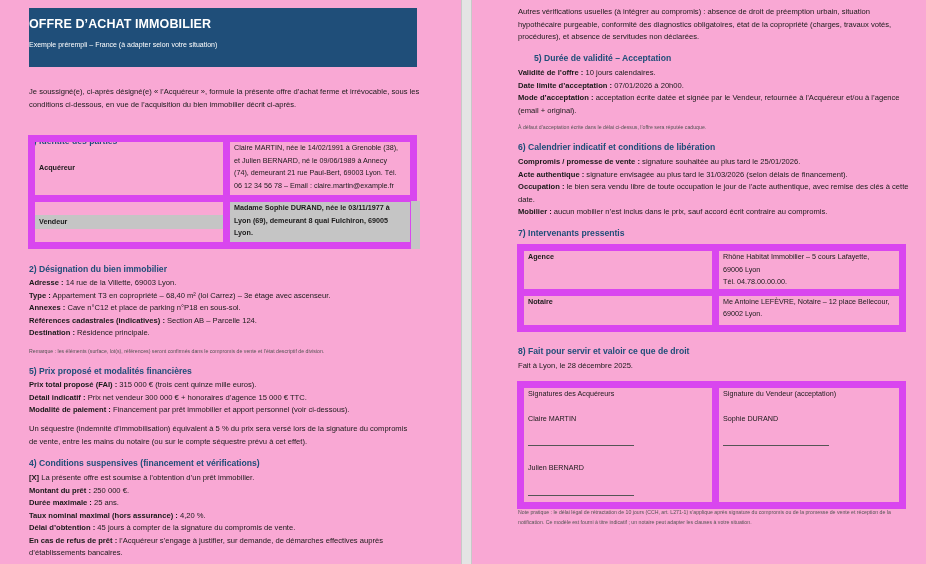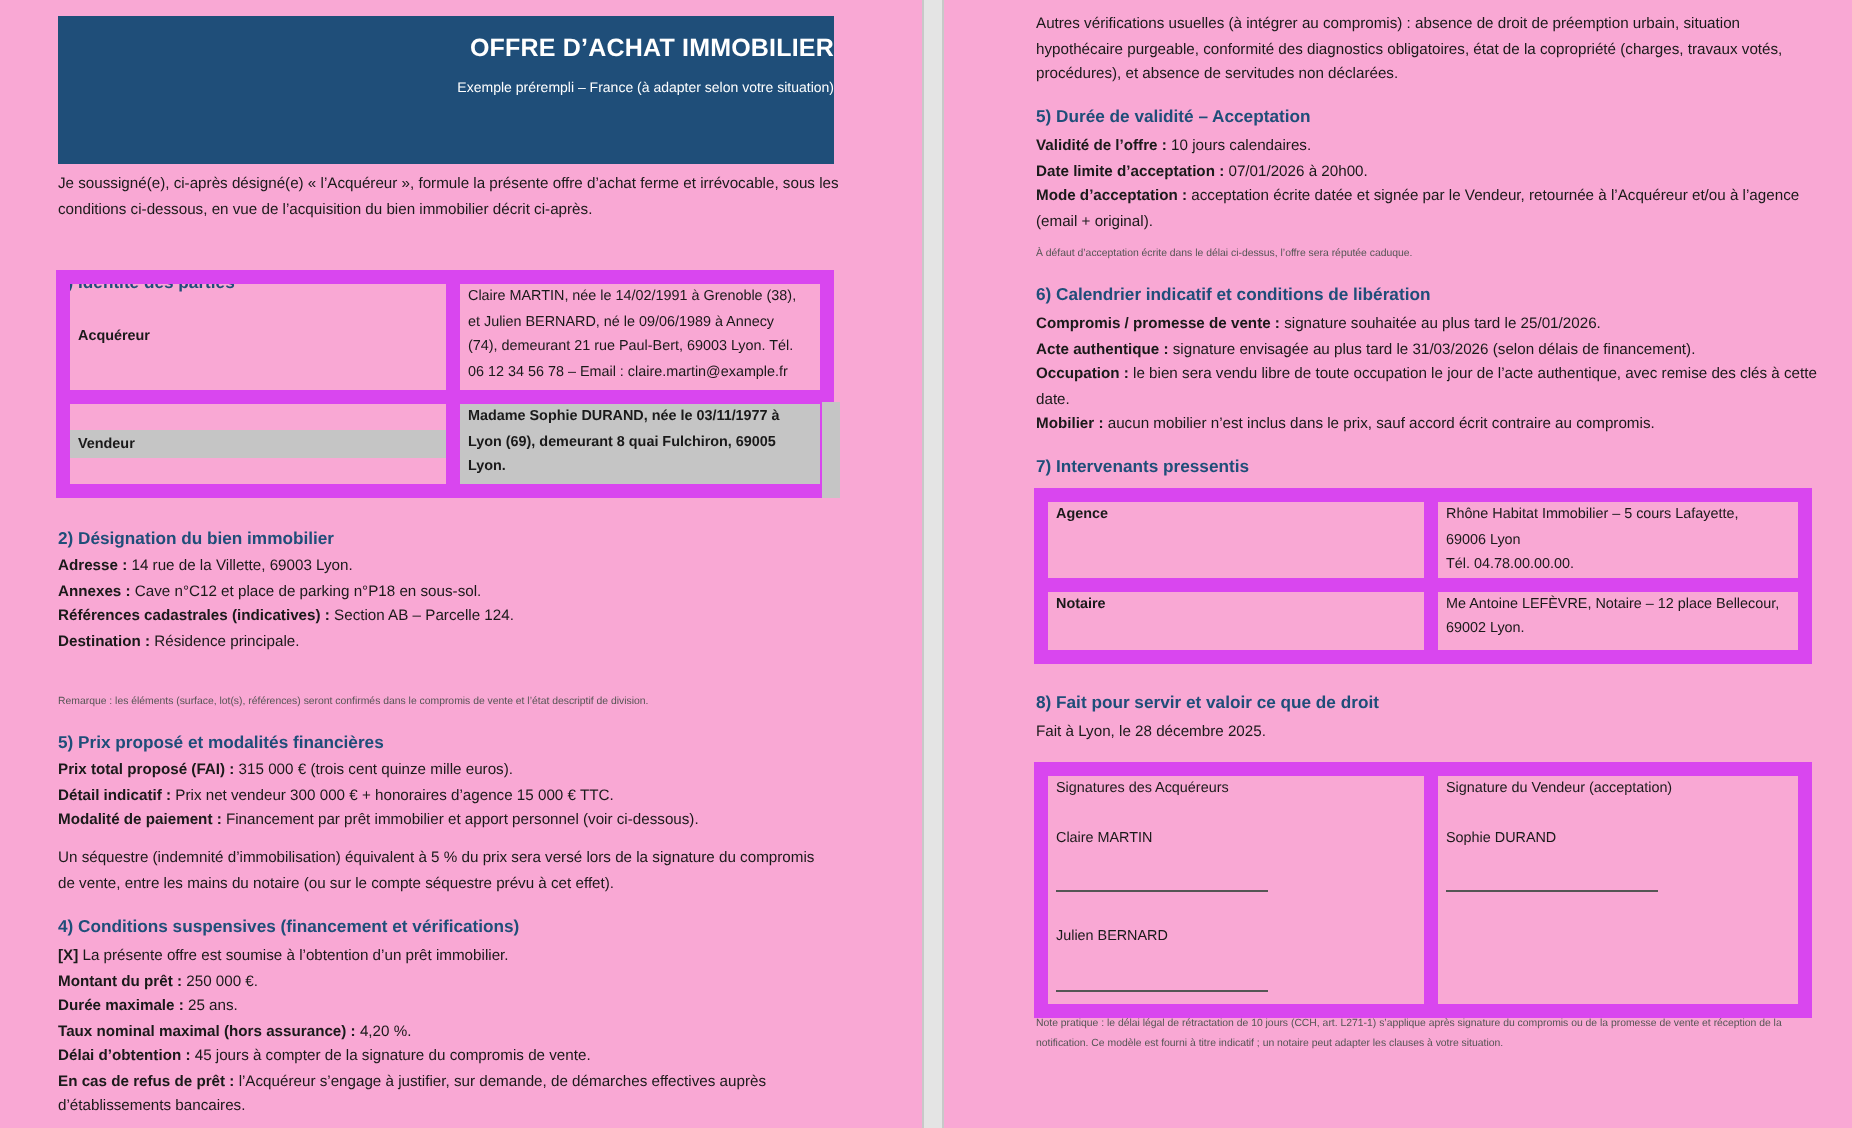--- a/index.html
+++ b/index.html
@@ -3,21 +3,21 @@
 <meta charset="utf-8">
 <style>
   * { box-sizing: border-box; margin: 0; padding: 0; }
   html, body { width: 926px; height: 564px; overflow: hidden; background: #ffffff; }
   body { font-family: "Liberation Sans", sans-serif; color: #1a1a1a; position: relative; }
   .page { position: absolute; top: 0; height: 564px; background: #f9a8d4; overflow: hidden; }
   #page-left { left: 0; width: 461px; }
   #page-right { left: 472px; width: 454px; }
   .gutter { position: absolute; left: 461px; top: 0; width: 11px; height: 564px; background: #e4e4e4; border-left: 1px solid #c8c8c8; border-right: 1px solid #c8c8c8; }
 
-  .header-block { position: absolute; left: 29px; top: 8px; width: 388px; height: 74px; background: #1f4e79; color: #ffffff; text-align: right; }
+  .header-block { position: absolute; left: 29px; top: 8px; width: 388px; height: 59px; background: #1f4e79; color: #ffffff; text-align: left; }
   .header-title { font-size: 12.5px; font-weight: bold; margin-top: 9px; letter-spacing: 0.1px; }
   .header-sub { font-size: 7px; margin-top: 10px; }
 
   .p { position: absolute; font-size: 7.6px; line-height: 12.5px; color: #1a1a1a; }
   .p b { font-weight: bold; }
   .h { position: absolute; font-size: 8.6px; font-weight: bold; color: #1f4e79; }
   .note { position: absolute; font-size: 5.2px; color: #555555; line-height: 9.5px; }
 
   table.doc { position: absolute; border-collapse: collapse; font-size: 7.2px; line-height: 12.5px; }
   table.doc td { border: 7px solid #d946ef; vertical-align: top; padding: 0 4px; }
@@ -59,20 +59,21 @@
         <div>Lyon.</div>
         <div class="sel" style="position:absolute; right:-10px; top:-1px; width:9px; height:48px;"></div>
       </td>
     </tr>
   </tbody>
     </table>
 
   <div class="h" style="left:29px; top:264px;">2) Désignation du bien immobilier</div>
   <div class="p" style="left:29px; top:277px; width:410px;">
     <div><b>Adresse :</b><span> 14 rue de la Villette, 69003 Lyon.</span></div>
+    <div><b>Type :</b><span> Appartement T3 en copropriété – 68,40 m² (loi Carrez) – 3e étage avec ascenseur.</span></div>
     <div><b>Annexes :</b><span> Cave n°C12 et place de parking n°P18 en sous-sol.</span></div>
     <div><b>Références cadastrales (indicatives) :</b><span> Section AB – Parcelle 124.</span></div>
     <div><b>Destination :</b><span> Résidence principale.</span></div>
   </div>
   <div class="note" style="left:29px; top:347px; width:420px;">Remarque : les éléments (surface, lot(s), références) seront confirmés dans le compromis de vente et l’état descriptif de division.</div>
 
   <div class="h" style="left:29px; top:366px;">5) Prix proposé et modalités financières</div>
   <div class="p" style="left:29px; top:379px; width:410px;">
     <div><b>Prix total proposé (FAI) :</b><span> 315 000 € (trois cent quinze mille euros).</span></div>
     <div><b>Détail indicatif :</b><span> Prix net vendeur 300 000 € + honoraires d’agence 15 000 € TTC.</span></div>
@@ -89,21 +90,21 @@
     <div><b>Délai d’obtention :</b><span> 45 jours à compter de la signature du compromis de vente.</span></div>
     <div><b>En cas de refus de prêt :</b><span> l’Acquéreur s’engage à justifier, sur demande, de démarches effectives auprès d’établissements bancaires.</span></div>
   </div>
 </div>
 
 <div class="gutter"></div>
 
 <div class="page" id="page-right">
   <div class="p" style="left:46px; top:6px; width:390px;">Autres vérifications usuelles (à intégrer au compromis) : absence de droit de préemption urbain, situation hypothécaire purgeable, conformité des diagnostics obligatoires, état de la copropriété (charges, travaux votés, procédures), et absence de servitudes non déclarées.</div>
 
-  <div class="h" style="left:46px; top:53px;">5) Durée de validité – Acceptation</div>
+  <div class="h" style="left:62px; top:53px;">5) Durée de validité – Acceptation</div>
   <div class="p" style="left:46px; top:67px; width:395px;">
     <div><b>Validité de l’offre :</b><span> 10 jours calendaires.</span></div>
     <div><b>Date limite d’acceptation :</b><span> 07/01/2026 à 20h00.</span></div>
     <div><b>Mode d’acceptation :</b><span> acceptation écrite datée et signée par le Vendeur, retournée à l’Acquéreur et/ou à l’agence (email + original).</span></div>
   </div>
   <div class="note" style="left:46px; top:123px; width:390px;">À défaut d’acceptation écrite dans le délai ci-dessus, l’offre sera réputée caduque.</div>
 
   <div class="h" style="left:46px; top:142px;">6) Calendrier indicatif et conditions de libération</div>
   <div class="p" style="left:46px; top:156px; width:395px;">
     <div><b>Compromis / promesse de vente :</b><span> signature souhaitée au plus tard le 25/01/2026.</span></div>

